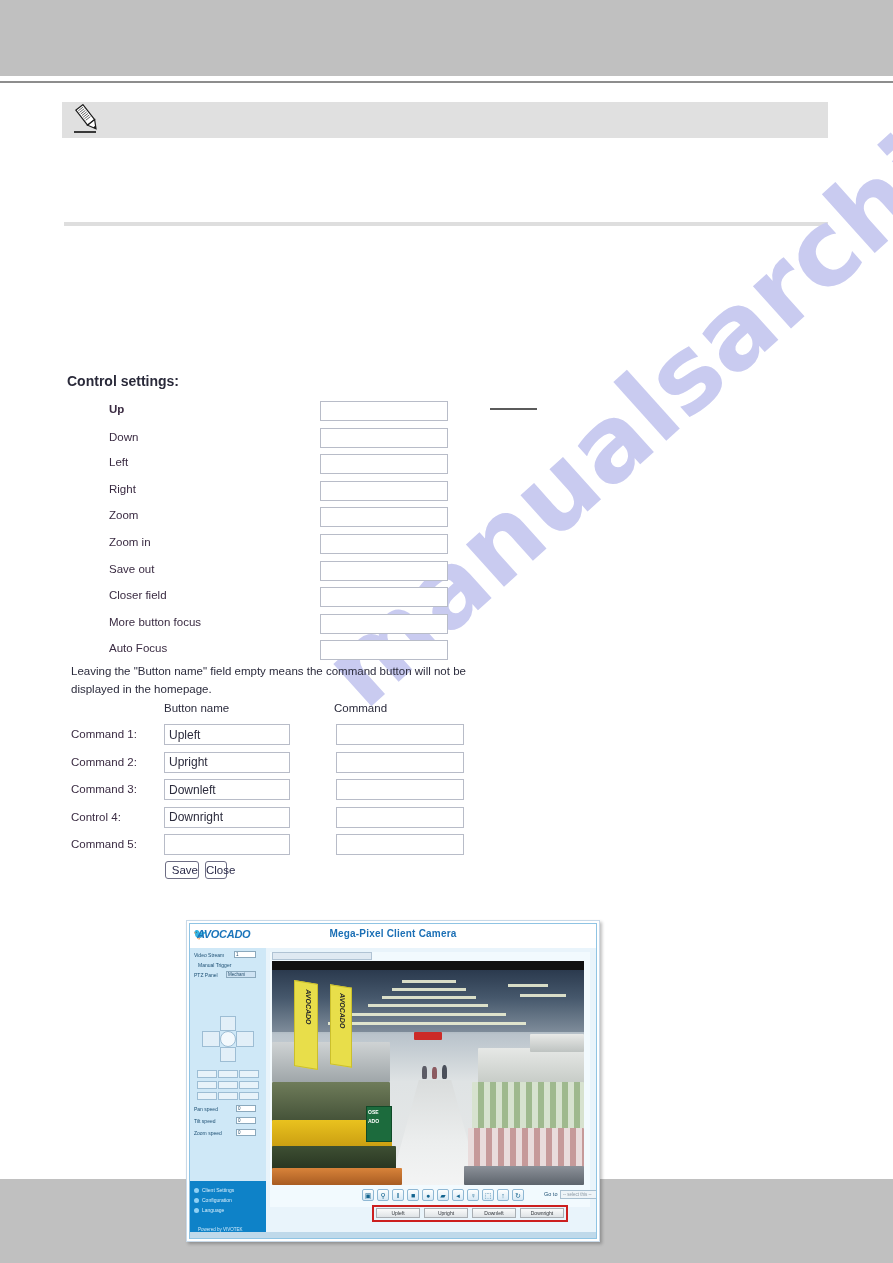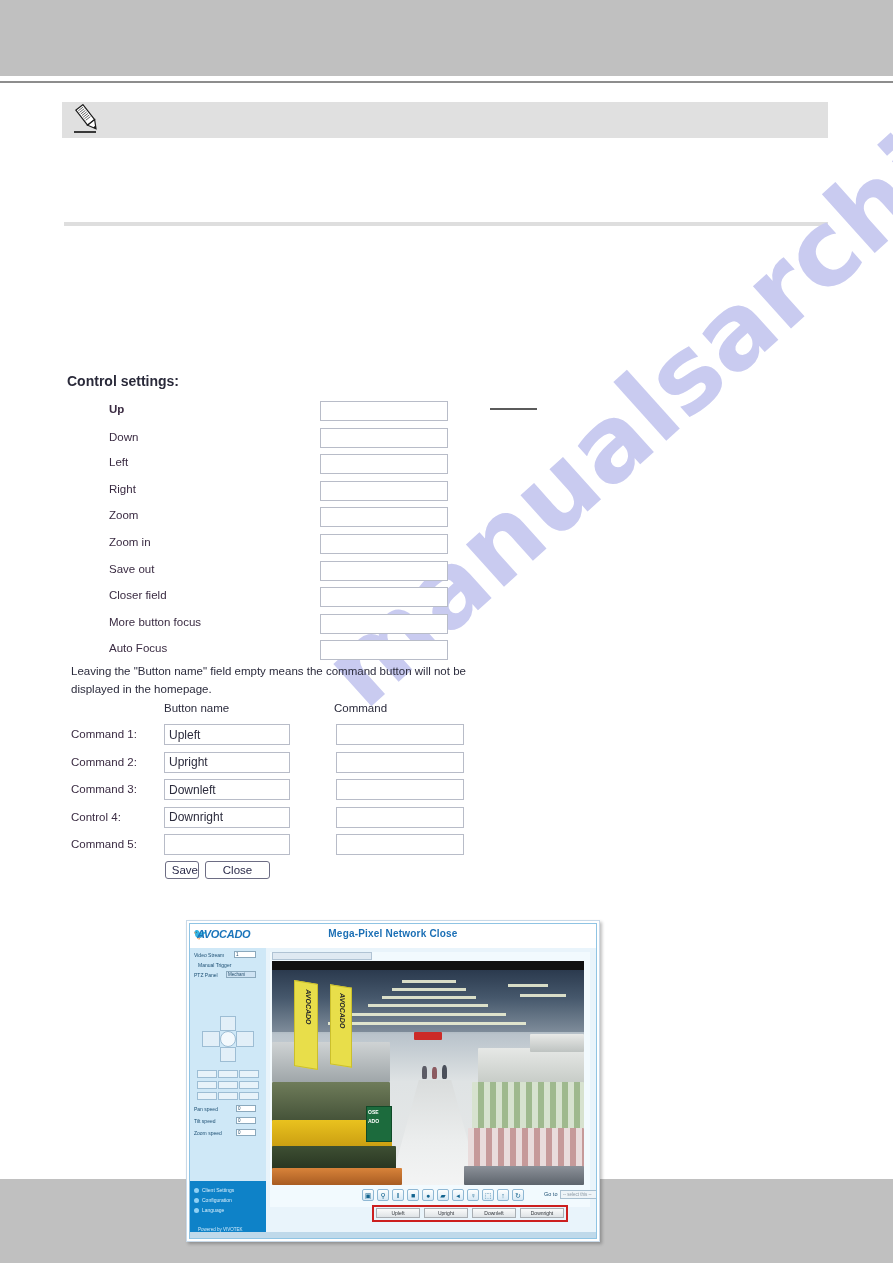--- a/index.html
+++ b/index.html
@@ -183,21 +183,21 @@
     background: #ffffff;
     font-family: "Liberation Sans", sans-serif;
     font-size: 11.5px;
     color: #2b2b4a;
     line-height: 16px;
     text-align: center;
     padding: 0;
     cursor: pointer;
   }
   .btn-save  { left: 165px; width: 34px; text-align: right; }
-  .btn-close { left: 205px; width: 65px; }
+  .btn-close { left: 205px; width: 22px; }
 
   
   .shot {
     position: absolute;
     left: 186px; top: 920px;
     width: 412px; height: 320px;
     background: #ffffff;
     border: 1px solid #c8d9e8;
     box-shadow: 2px 2px 3px rgba(0,0,0,0.25);
     overflow: hidden;
@@ -557,21 +557,21 @@
 
 <button class="btn btn-save">Save</button>
 <button class="btn btn-close">Close</button>
 
 <div class="shot">
   <div class="shot-inner">
 
     <div class="shot-titlebar">
       <span class="vivotek-bird">🐦</span>
       <span class="vivotek-logo">AVOCADO</span>
-      <div class="shot-title">Mega-Pixel Network Close</div>
+      <div class="shot-title">Mega-Pixel Client Camera</div>
     </div>
 
     <div class="shot-side">
       <div class="side-row" style="top:4px">Video Stream</div>
       <div class="side-sel" style="left:44px; top:3px; width:22px;">1</div>
 
       <div class="side-row" style="top:14px; left:8px">Manual Trigger</div>
       <div class="side-row" style="top:24px">PTZ Panel</div>
       <div class="side-sel" style="left:36px; top:23px; width:30px; background:#cfe3f3;">Mechani</div>
 

